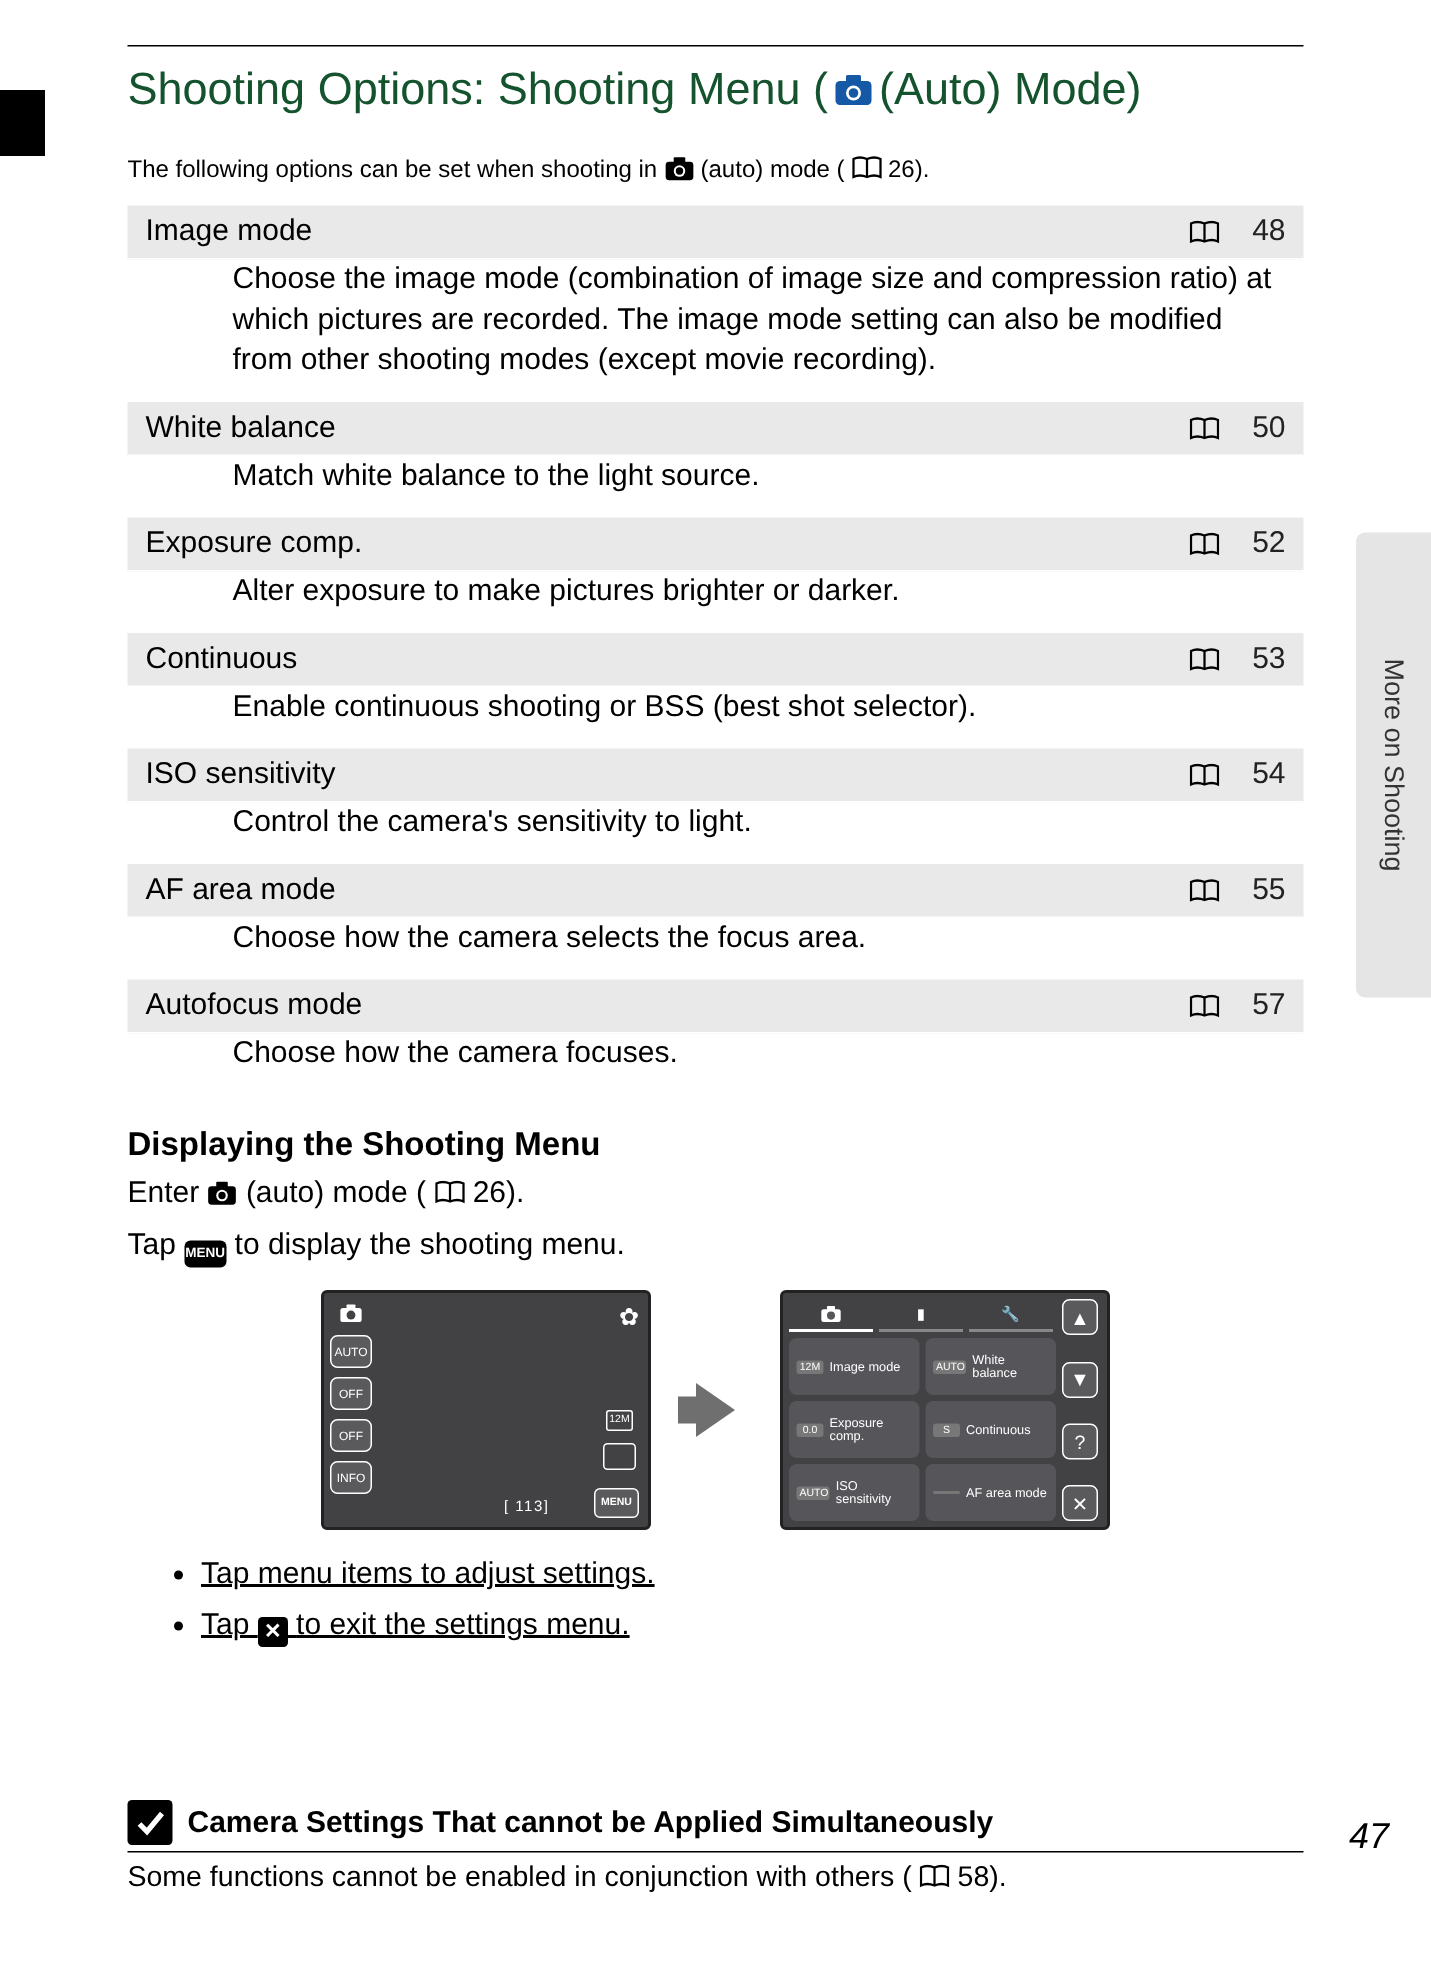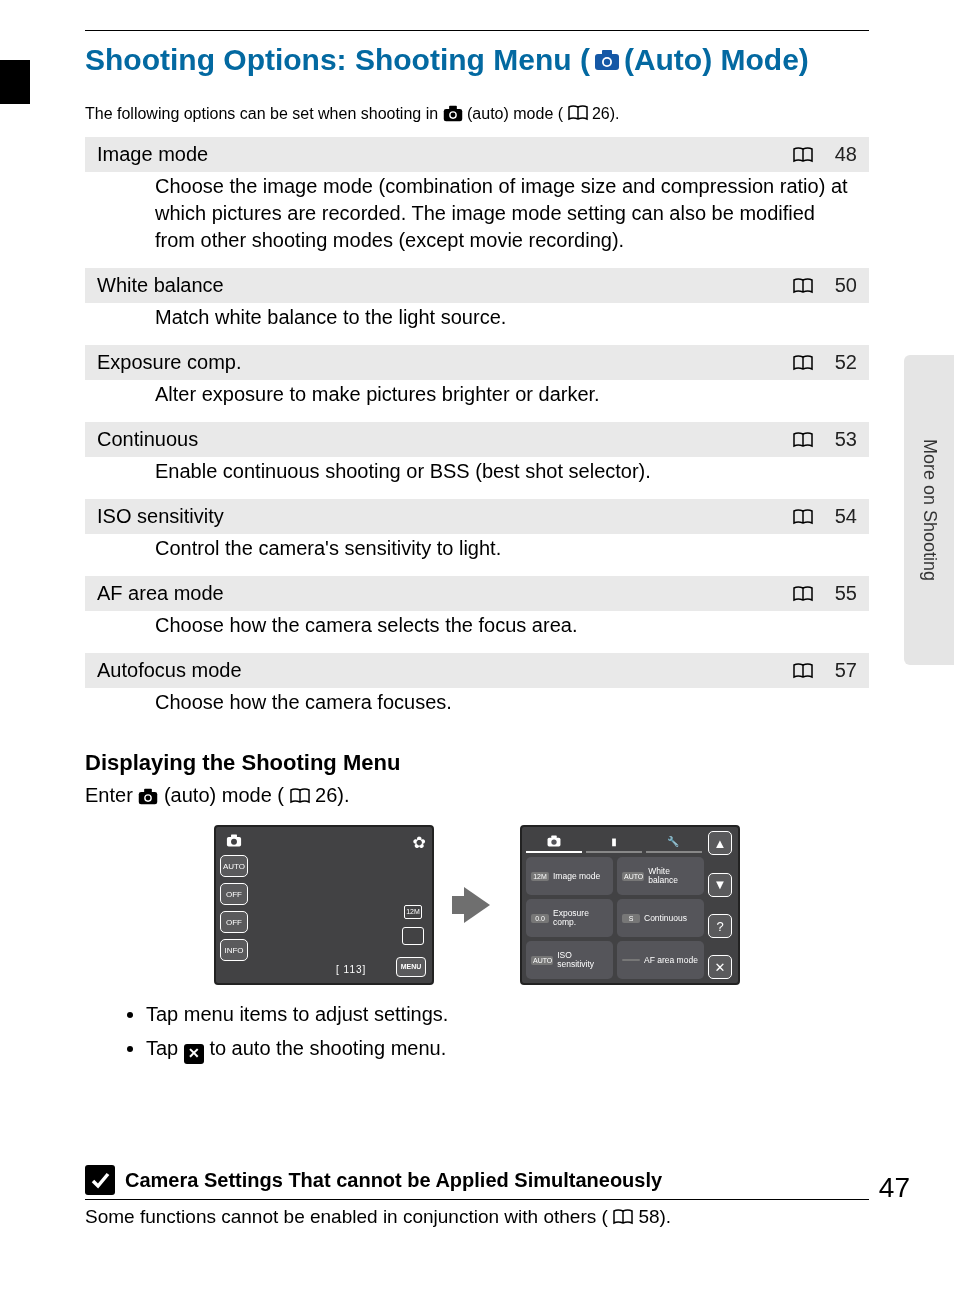--- a/index.html
+++ b/index.html
@@ -31,23 +31,23 @@
     writing-mode: vertical-rl;
     font-size: 18px;
     color: #333;
   }
   .rule {
     border: 0;
     border-top: 1.5px solid #000;
     margin: 0 55px 4px 55px;
   }
   h1.title {
-    color: #0369a1;
+    color: #14532d;
     font-size: 30px;
-    font-weight: 700;
+    font-weight: 400;
     padding: 8px 55px 10px 55px;
     display: flex;
     align-items: center;
     gap: 4px;
     flex-wrap: wrap;
   }
   .black-tab {
     position: absolute;
     left: 0;
     top: 60px;
@@ -91,21 +91,21 @@
   .para {
     font-size: 20px;
     padding: 2px 55px;
     line-height: 1.55;
   }
   .bullets {
     font-size: 20px;
     padding: 6px 55px 0 90px;
     line-height: 1.7;
   }
-  .bullets li { list-style: disc; margin-left: 26px; }
+  .bullets li { list-style: disc; margin-left: 14px; text-decoration: underline; }
 
   .screens {
     display: flex;
     align-items: center;
     justify-content: center;
     gap: 30px;
     padding: 12px 55px 6px 55px;
   }
   .scr {
     width: 220px;
@@ -179,22 +179,22 @@
   }
   .note-icon {
     width:30px; height:30px; background:#000; color:#fff; display:flex;
     align-items:center; justify-content:center; border-radius:3px;
   }
   .note-body {
     border-top:1px solid #000; margin-top:4px; padding-top:6px;
     font-size:19px;
   }
   .page-num {
-    position:absolute; bottom:24px; right:44px;
-    font-size:28px;
+    position:absolute; bottom:24px; right:28px;
+    font-style:italic; font-size:24px;
   }
 
   
   .ic-cam { display:inline-flex; vertical-align:-3px; }
   .ic-book { display:inline-flex; vertical-align:-2px; }
   .ic-menu-chip {
     display:inline-flex; width:28px; height:18px; background:#000; color:#fff;
     border-radius:4px; font-size:9px; align-items:center; justify-content:center;
     font-weight:700; vertical-align:-2px;
   }
@@ -373,20 +373,25 @@
     <span> (auto) mode (</span>
     <span class="ic-book">
       <svg width="20" height="16" viewBox="0 0 20 16">
           <path d="M1 2 Q5 0 10 2 Q15 0 19 2 V14 Q15 12 10 14 Q5 12 1 14 Z" fill="none" stroke="#000" stroke-width="1.5"></path>
           <line x1="10" y1="2" x2="10" y2="14" stroke="#000" stroke-width="1.5"></line>
         </svg>
     </span>
     <span> 26).</span>
   </p>
 
+  <p class="para">
+    <span>Tap </span>
+    <span class="ic-menu-chip">MENU</span>
+    <span> to display the shooting menu.</span>
+  </p>
 
   <div class="screens">
     <div class="scr scr1">
       <div class="sidebar">
         <div class="sb first">
           <svg width="16" height="13" viewBox="0 0 26 22">
               <rect x="1" y="5" width="24" height="16" rx="3" fill="#fff"></rect>
               <rect x="8" y="1" width="10" height="6" rx="1" fill="#fff"></rect>
               <circle cx="13" cy="13" r="5" fill="#424244"></circle>
             </svg>
@@ -451,21 +456,21 @@
         <div class="sb">✕</div>
       </div>
     </div>
   </div>
 
   <ul class="bullets">
     <li>Tap menu items to adjust settings.</li>
     <li>
       <span>Tap </span>
       <span class="ic-close-chip">✕</span>
-      <span> to auto the shooting menu.</span>
+      <span> to exit the settings menu.</span>
     </li>
   </ul>
 
   <div class="note-sec">
     <div class="note-head">
       <span class="note-icon">
         <svg width="20" height="20" viewBox="0 0 20 20">
             <path d="M3 11 L8 16 L18 4" fill="none" stroke="#fff" stroke-width="3.5"></path>
           </svg>
       </span>

